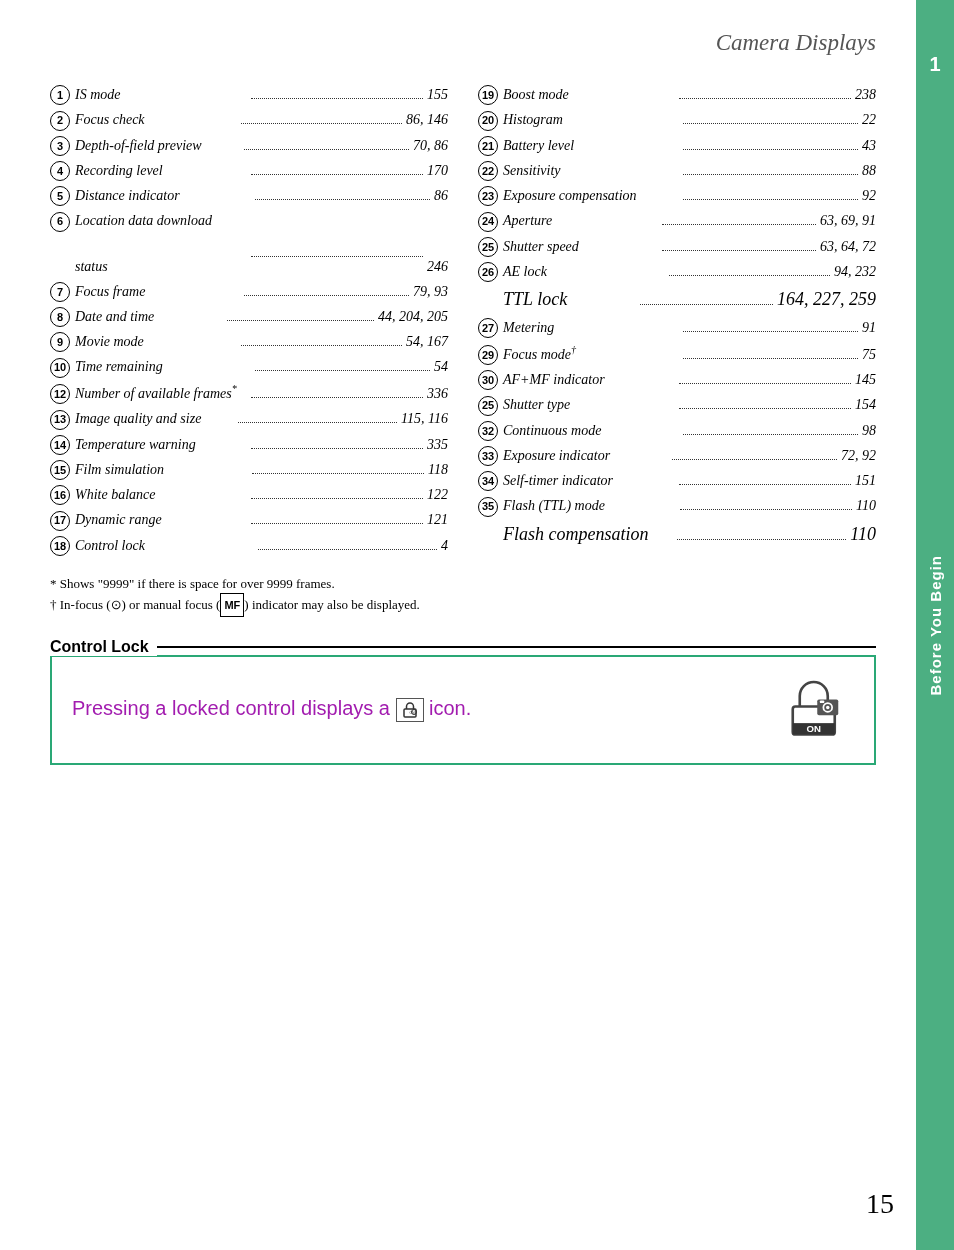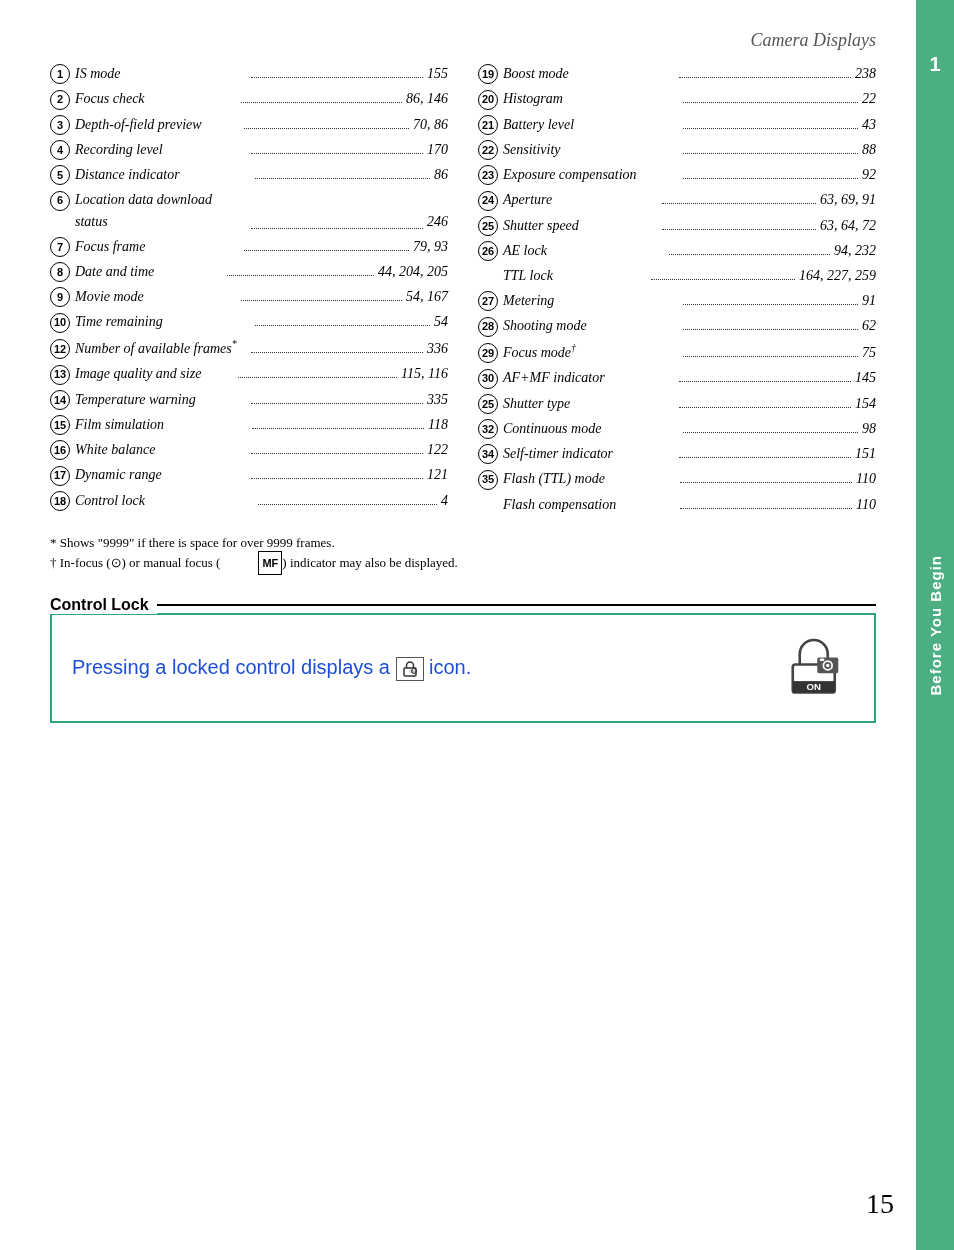--- a/index.html
+++ b/index.html
@@ -55,24 +55,24 @@
       position: absolute;
       left: 0;
       top: 0;
       right: 38px;
       padding: 30px 40px 30px 50px;
     }
 
     
     .page-title {
       text-align: right;
-      font-size: 18px;
+      font-size: 23px;
       font-style: italic;
       color: #555;
-      margin-bottom: 12px;
+      margin-bottom: 28px;
       font-family: 'Times New Roman', Times, serif;
     }
 
     
     .index-container {
       display: flex;
       gap: 30px;
     }
     .index-col {
       flex: 1;
@@ -121,29 +121,30 @@
       font-style: italic;
       line-height: 1.5;
     }
     .index-item-multiline .first-line {
       display: flex;
       align-items: baseline;
     }
     .index-item-multiline .second-line {
       padding-left: 25px;
       display: flex;
-      align-items: flex-end;
+      align-items: flex-start;
+      margin-top: 24px;
     }
 
     
     .index-subitem {
       display: flex;
       align-items: baseline;
       margin-bottom: 4px;
-      font-size: 14px;
+      font-size: 18px;
       font-style: italic;
       line-height: 1.5;
       padding-left: 25px;
     }
 
     
     .notes-section {
       margin-top: 14px;
       font-size: 13px;
       font-style: normal;
@@ -180,21 +181,21 @@
       border: 2px solid #2aa876;
       padding: 18px 20px;
       display: flex;
       align-items: center;
       justify-content: space-between;
       margin-top: -1px;
     }
     .control-lock-text {
       font-size: 20px;
       font-family: Arial, sans-serif;
-      color: #1d4ed8;
+      color: #a21caf;
     }
 
     
     .lock-icon-container {
       display: flex;
       flex-direction: column;
       align-items: center;
     }
     .lock-svg {
       width: 70px;
@@ -423,26 +424,20 @@
         <span class="index-page"><em>164, 227, 259</em></span>
       </div>
 
       <div class="index-item">
         <span class="index-num">27</span>
         <span class="index-label"><em>Metering</em></span>
         <span class="index-dots"></span>
         <span class="index-page"><em>91</em></span>
       </div>
 
-      <div class="index-item">
-        <span class="index-num">28</span>
-        <span class="index-label"><em>Shooting mode</em></span>
-        <span class="index-dots"></span>
-        <span class="index-page"><em>62</em></span>
-      </div>
 
       <div class="index-item">
         <span class="index-num">29</span>
         <span class="index-label"><em>Focus mode<sup>†</sup></em></span>
         <span class="index-dots"></span>
         <span class="index-page"><em>75</em></span>
       </div>
 
       <div class="index-item">
         <span class="index-num">30</span>
@@ -458,20 +453,26 @@
         <span class="index-page"><em>154</em></span>
       </div>
 
       <div class="index-item">
         <span class="index-num">32</span>
         <span class="index-label"><em>Continuous mode</em></span>
         <span class="index-dots"></span>
         <span class="index-page"><em>98</em></span>
       </div>
 
+      <div class="index-item">
+        <span class="index-num">33</span>
+        <span class="index-label"><em>Exposure indicator</em></span>
+        <span class="index-dots"></span>
+        <span class="index-page"><em>72, 92</em></span>
+      </div>
 
       <div class="index-item">
         <span class="index-num">34</span>
         <span class="index-label"><em>Self-timer indicator</em></span>
         <span class="index-dots"></span>
         <span class="index-page"><em>151</em></span>
       </div>
 
       <div class="index-item">
         <span class="index-num">35</span>
@@ -485,21 +486,21 @@
         <span class="index-dots"></span>
         <span class="index-page"><em>110</em></span>
       </div>
 
     </div>
 
   </div>
 
   <div class="notes-section">
     <div>* Shows "9999" if there is space for over 9999 frames.</div>
-    <div>† In-focus (⊙) or manual focus (<span style="border:1.5px solid #000; padding:5px 3px; font-size:11px; font-weight:bold; font-family:Arial;margin-left:38px;">MF</span>) indicator may also be displayed.</div>
+    <div>† In-focus (⊙) or manual focus (<span style="border:1.5px solid #000; padding:5px 3px; font-size:11px; font-weight:bold; font-family:Arial;">MF</span>) indicator may also be displayed.</div>
   </div>
 
   <div class="control-lock-section">
     <div class="control-lock-title-bar">
       <span class="control-lock-label">Control Lock</span>
       <div class="control-lock-line"></div>
     </div>
     <div class="control-lock-box">
       <div class="control-lock-text">
         Pressing a locked control displays a

